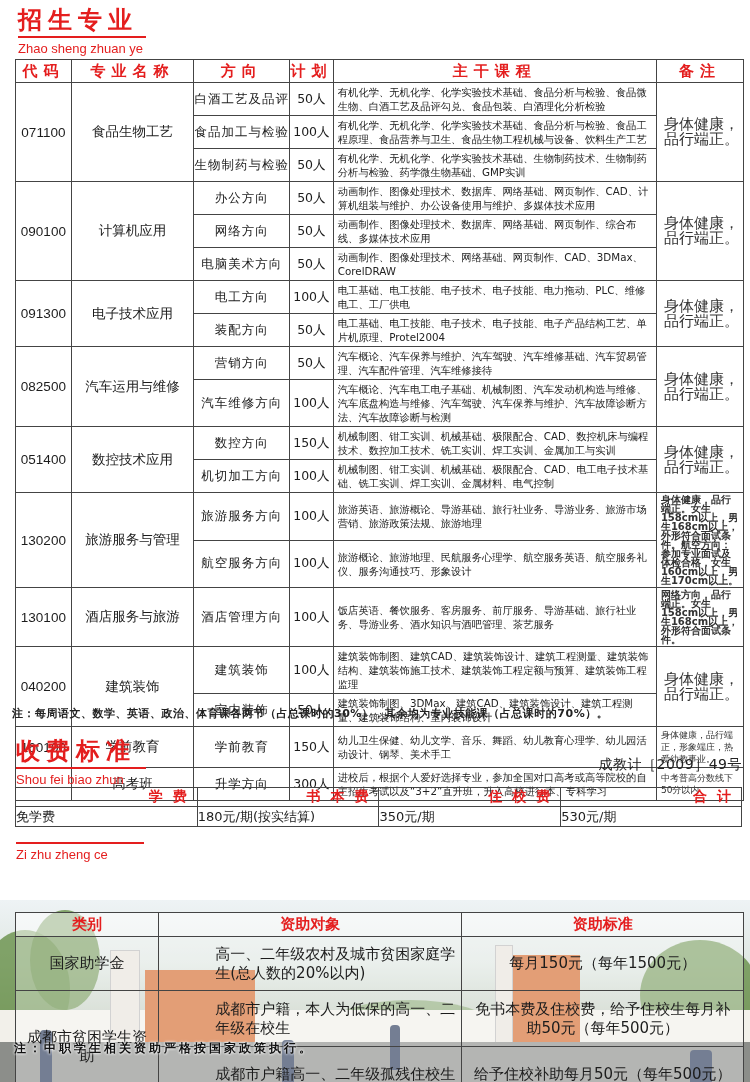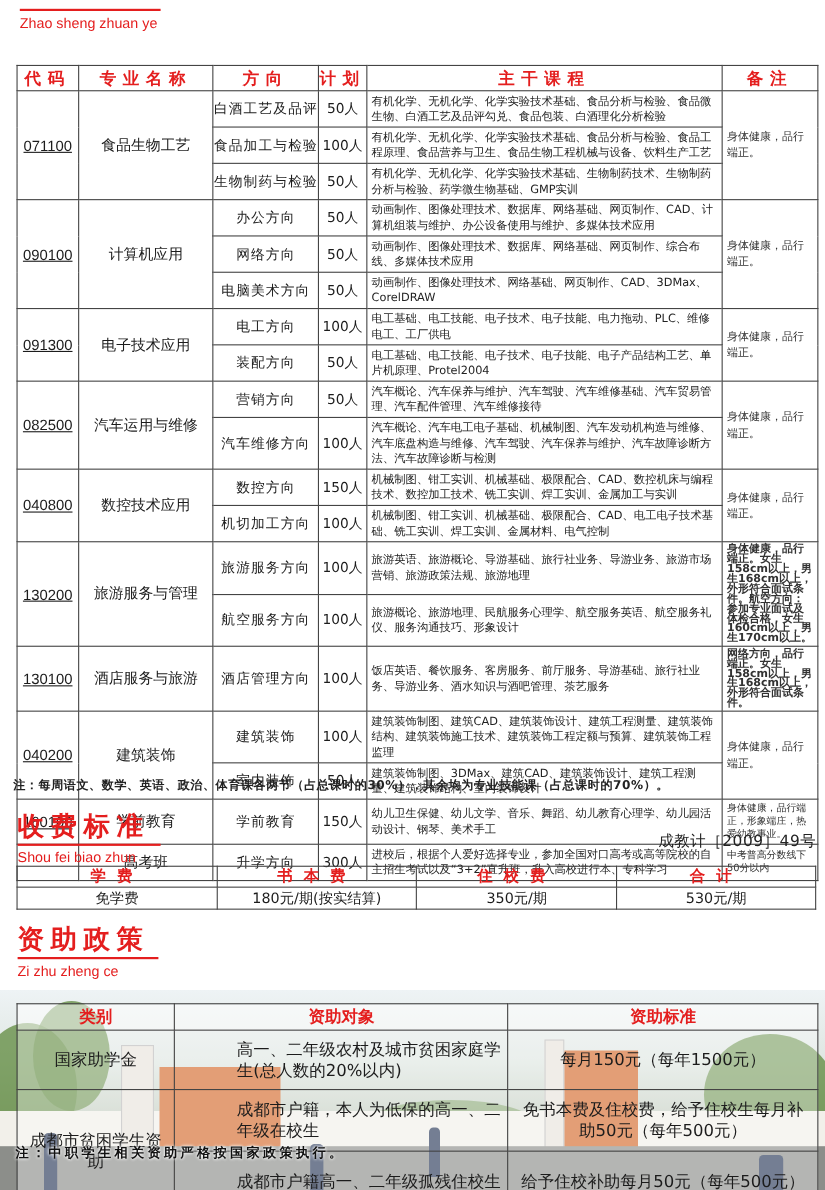--- a/index.html
+++ b/index.html
@@ -9,55 +9,56 @@
   .sec-title { position: absolute; }
   .sec-title .cn { font-size: 24px; font-weight: bold; color: #e41e1e; letter-spacing: 6px; line-height: 28px; font-family: "DejaVu Serif", serif; }
   .sec-title .rule { height: 2px; background: #e41e1e; margin-top: 2px; }
   .sec-title .py { font-family: "Liberation Sans", sans-serif; font-size: 13px; color: #e41e1e; margin-top: 3px; }
 
   table { border-collapse: collapse; position: absolute; }
   td, th { border: 1px solid #444; }
 
   #majors { left: 15px; top: 59px; width: 729px; font-size: 10px; }
   #majors th { height: 23px; color: #e41e1e; font-size: 15px; font-weight: bold; letter-spacing: 6px; text-align: center; }
-  #majors td.code { font-family: "Liberation Sans", sans-serif; font-size: 13.5px; text-align: center; width: 56px; text-decoration: underline; }
+  #majors td.code { font-family: "Liberation Sans", sans-serif; font-size: 13.5px; text-align: center; width: 56px; }
   #majors td.name { font-size: 13.5px; font-weight: normal; text-align: center; width: 125px; }
   #majors td.dir { font-size: 12.5px; text-align: center; width: 88px; letter-spacing: 1px; white-space: nowrap; }
   #majors td.plan { font-size: 12.5px; text-align: center; width: 44px; white-space: nowrap; }
   #majors td.course { font-size: 10.3px; line-height: 14px; padding: 2px 4px; width: 329px; color: #222; }
-  #majors td.note { font-size: 10px; line-height: 15px; text-align: left; width: 88px; color: #333; padding: 2px 4px; }
+  #majors td.note { font-size: 15px; line-height: 15px; text-align: right; width: 88px; color: #333; padding: 2px 4px; }
   #majors td.note.small { font-size: 10px; line-height: 9px; text-align: left; font-weight: bold; letter-spacing: 0; }
   #majors td.note.mid { font-size: 9px; line-height: 12px; text-align: left; }
 
   .footnote1 { position: absolute; left: 12px; top: 706px; font-size: 11px; font-weight: bold; color: #222; letter-spacing: 0.5px; white-space: nowrap; }
   .doc-ref { position: absolute; right: 8px; top: 756px; font-size: 14px; color: #222; letter-spacing: 0.5px; }
 
   #fees { left: 15px; top: 787px; width: 727px; font-size: 13px; }
-  #fees th { color: #e41e1e; font-size: 14px; font-weight: bold; letter-spacing: 10px; height: 18px; text-align: center; }
-  #fees td { text-align: center; height: 20px; }
+  #fees th { color: #e41e1e; font-size: 14px; font-weight: bold; letter-spacing: 10px; height: 18px; text-align: right; }
+  #fees td { height: 20px; }
 
   .bg-scene { position: absolute; left: 0; top: 900px; width: 750px; height: 182px; overflow: hidden;
     background: linear-gradient(180deg, #eef3f5 0%, #dfe7e2 35%, #c8d2c6 60%, #b7b9b3 80%, #9a9a96 100%); }
   .bg-scene .tree { position: absolute; border-radius: 50%; background: #5f8a3e; opacity: .75; }
   .bg-scene .building { position: absolute; background: #d46a2d; }
   .bg-scene .pillar { position: absolute; background: #e8e4dc; border: 1px solid #bbb; }
   .bg-scene .ground { position: absolute; left: 0; bottom: 0; width: 750px; height: 40px; background: #8c8e8a; }
   .bg-scene .wall { position: absolute; background: #f2f0ea; }
   .bg-scene .person { position: absolute; background: #2a3a5a; border-radius: 4px 4px 0 0; }
 
   #aid { left: 15px; top: 912px; width: 729px; font-size: 15px; }
   #aid th { color: #e41e1e; font-size: 15px; font-weight: bold; height: 24px; text-align: center; background: rgba(255,255,255,0.55); }
   #aid td { text-align: center; line-height: 19px; padding: 2px 6px; background: rgba(255,255,255,0.35); }
   #aid td.target { text-align: left; padding-left: 56px; }
   .footnote2 { position: absolute; left: 14px; top: 1040px; font-size: 12px; font-weight: bold; color: #111; letter-spacing: 3px; text-shadow: 0 0 3px #fff, 0 0 3px #fff; }
 </style>
 </head>
 <body>
 
 <div class="sec-title" style="left:18px; top:6px; width:128px;">
+  <div class="cn">招生专业</div>
   <div class="rule"></div>
   <div class="py">Zhao sheng zhuan ye</div>
 </div>
 
 <table id="majors">
   <thead>
     <tr>
       <th>代码</th>
       <th>专业名称</th>
       <th>方向</th>
@@ -128,21 +129,21 @@
       <td class="course">汽车概论、汽车保养与维护、汽车驾驶、汽车维修基础、汽车贸易管理、汽车配件管理、汽车维修接待</td>
       <td class="note" rowspan="2">身体健康，品行端正。</td>
     </tr>
     <tr style="height:32px">
       <td class="dir">汽车维修方向</td>
       <td class="plan">100人</td>
       <td class="course">汽车概论、汽车电工电子基础、机械制图、汽车发动机构造与维修、汽车底盘构造与维修、汽车驾驶、汽车保养与维护、汽车故障诊断方法、汽车故障诊断与检测</td>
     </tr>
 
     <tr style="height:32px">
-      <td class="code" rowspan="2">040800</td>
+      <td class="code" rowspan="2">051400</td>
       <td class="name" rowspan="2">数控技术应用</td>
       <td class="dir">数控方向</td>
       <td class="plan">150人</td>
       <td class="course">机械制图、钳工实训、机械基础、极限配合、CAD、数控机床与编程技术、数控加工技术、铣工实训、焊工实训、金属加工与实训</td>
       <td class="note" rowspan="2">身体健康，品行端正。</td>
     </tr>
     <tr style="height:32px">
       <td class="dir">机切加工方向</td>
       <td class="plan">100人</td>
       <td class="course">机械制图、钳工实训、机械基础、极限配合、CAD、电工电子技术基础、铣工实训、焊工实训、金属材料、电气控制</td>
@@ -242,21 +243,20 @@
   <div class="building" style="left:510px; top:55px; width:70px; height:100px;"></div>
   <div class="pillar" style="left:495px; top:45px; width:18px; height:115px;"></div>
   <div class="ground"></div>
   <div class="person" style="left:40px; top:130px; width:12px; height:52px;"></div>
   <div class="person" style="left:282px; top:140px; width:12px; height:42px;"></div>
   <div class="person" style="left:390px; top:125px; width:10px; height:45px;"></div>
   <div class="person" style="left:690px; top:150px; width:22px; height:32px;"></div>
 </div>
 
 <div class="sec-title" style="left:16px; top:840px; width:128px;">
-  <div class="cn">资助政策</div>
   <div class="rule"></div>
   <div class="py">Zi zhu zheng ce</div>
 </div>
 
 <table id="aid">
   <tbody>
       <tr>
     <th style="width:147px">类别</th>
     <th style="width:310px">资助对象</th>
     <th style="width:289px">资助标准</th>

